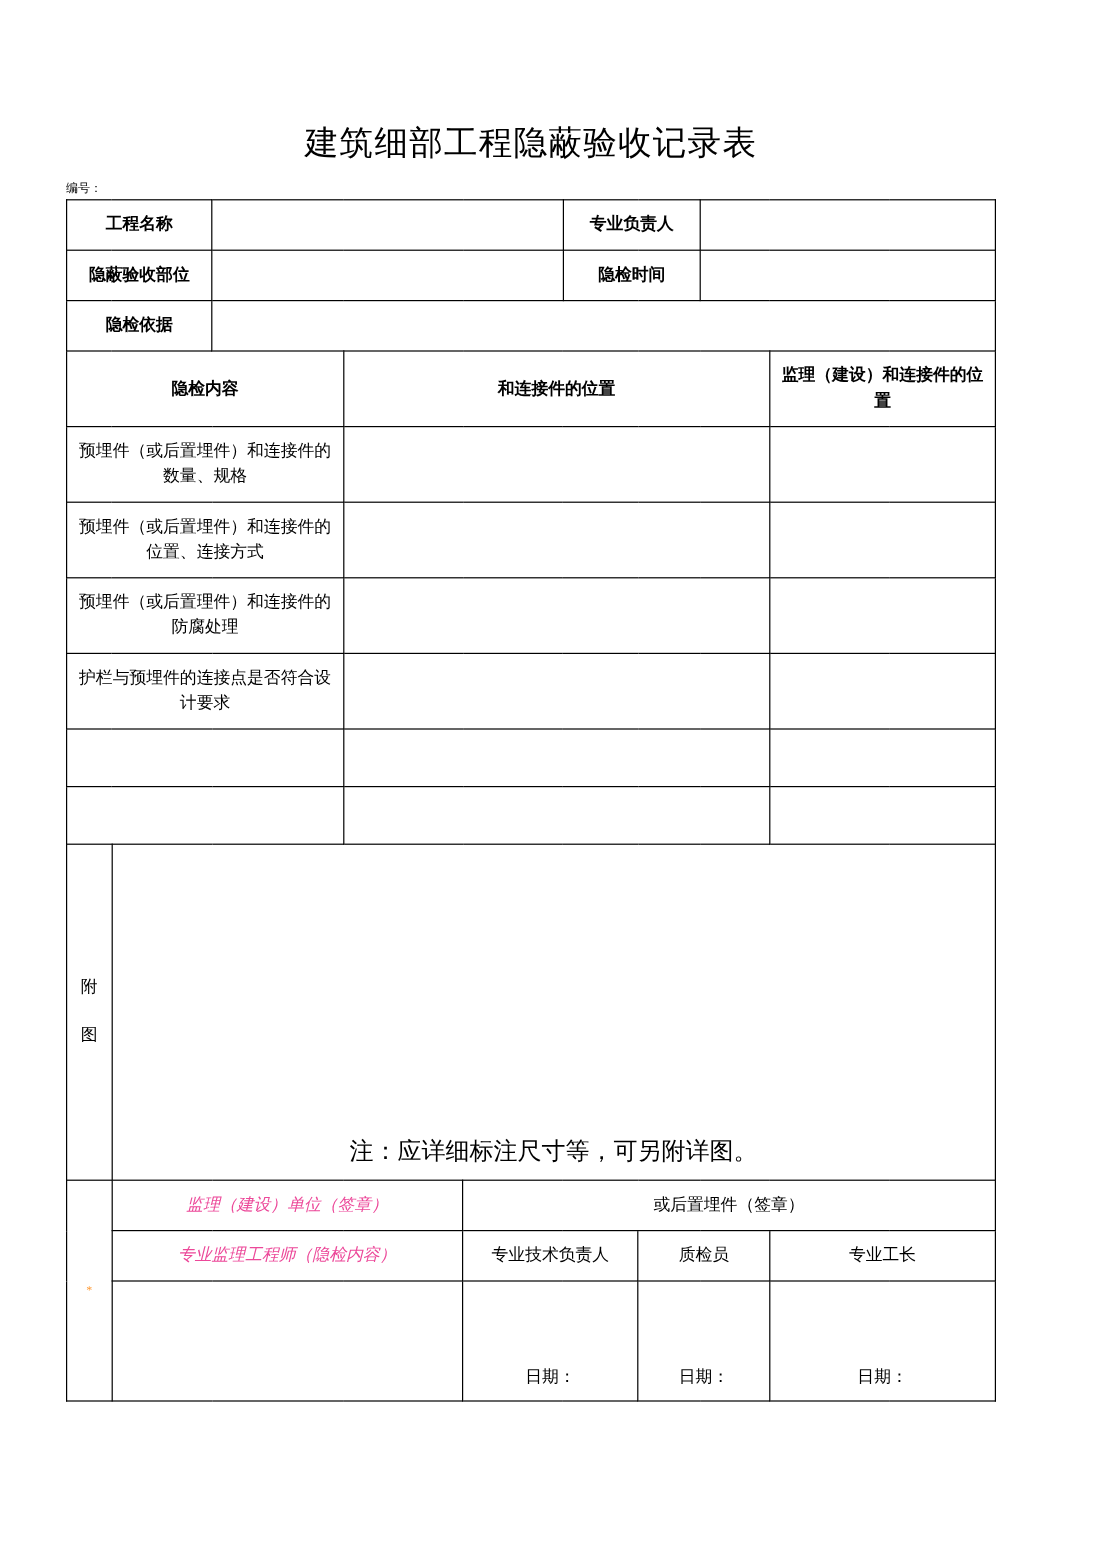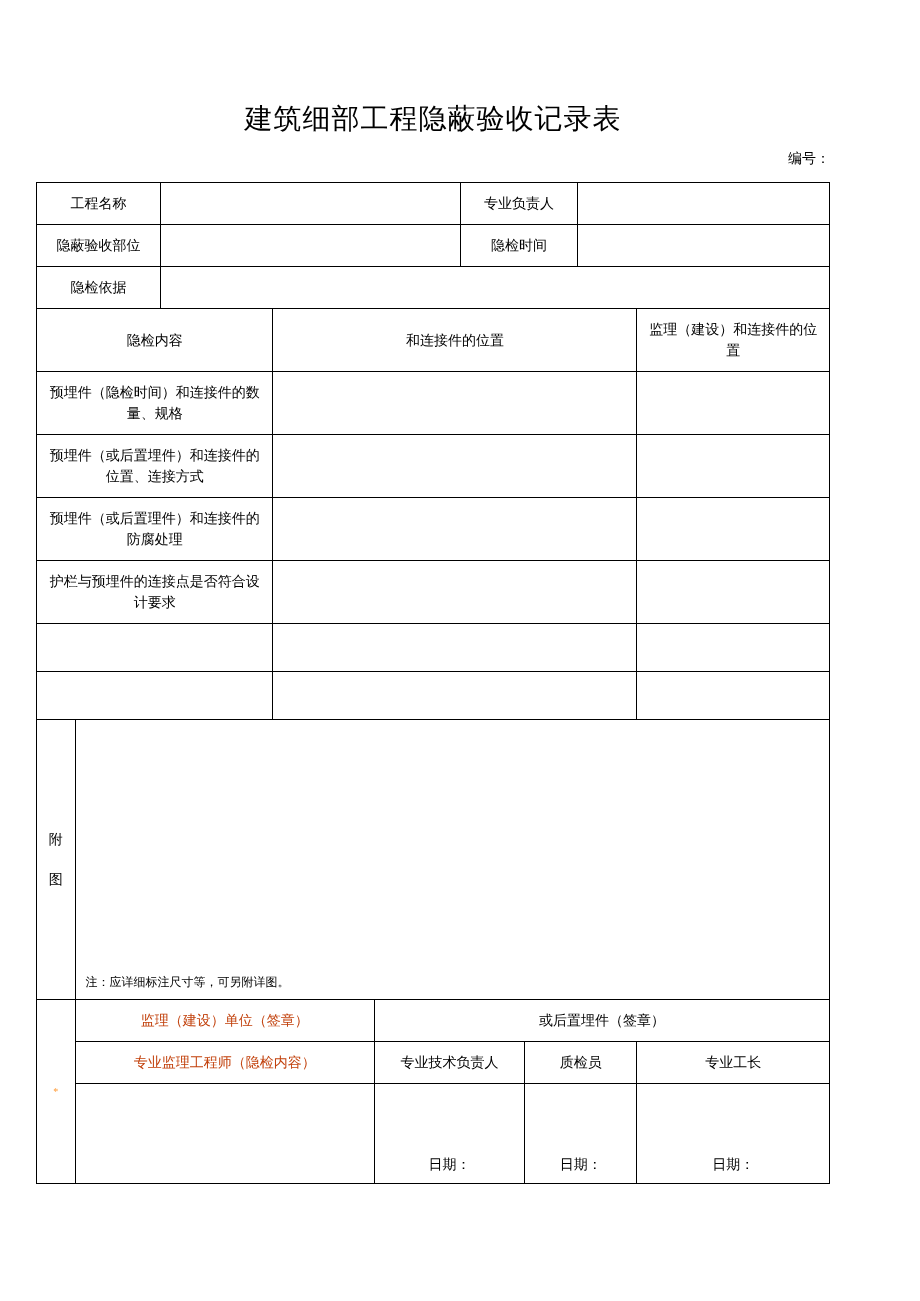--- a/index.html
+++ b/index.html
@@ -4,68 +4,71 @@
   <style>
     * { box-sizing: border-box; }
     body {
       margin: 0;
       padding: 0;
       font-family: "SimSun", "宋体", serif;
       background: #fff;
       width: 920px;
     }
     .page {
-      padding: 100px 90px 80px 36px;
+      padding: 100px 90px 80px 55px;
     }
     .title {
       text-align: center;
       font-size: 28px;
       font-weight: normal;
       margin-bottom: 12px;
       letter-spacing: 1px;
     }
     .form-number {
-      text-align: right;
-      font-size: 14px;
-      margin-bottom: 14px;
+      text-align: left;
+      font-size: 10px;
+      margin-bottom: 2px;
     }
     table {
       border-collapse: collapse;
       width: 100%;
       table-layout: fixed;
     }
     td {
       border: 1px solid #000;
       padding: 10px 6px;
       font-size: 14px;
       vertical-align: middle;
       text-align: center;
       line-height: 1.5;
     }
     .label-cell {
       text-align: center;
+      font-weight: bold;
     }
     .attachment-cell {
       height: 280px;
       vertical-align: bottom;
       text-align: left;
       padding: 8px 10px;
     }
     .attachment-note {
-      font-size: 12px;
+      font-size: 20px;
+      text-align: center;
     }
     .vertical-label {
       width: 36px;
       line-height: 2.8;
     }
     .vertical-text span {
       display: block;
     }
     .highlight {
-      color: #c2410c;
+      color: #ec4899;
+      font-style: italic;
     }
     .highlight-small {
       color: #ff9933;
       font-size: 10px;
     }
     .sig-row td {
       height: 100px;
       vertical-align: bottom;
       text-align: center;
       padding: 8px 10px;
@@ -119,21 +122,21 @@
       <td colspan="8"></td>
     </tr>
 
     <tr>
       <td colspan="3" class="label-cell">隐检内容</td>
       <td colspan="5" class="label-cell">和连接件的位置</td>
       <td colspan="2" class="label-cell">监理（建设）和连接件的位置</td>
     </tr>
 
     <tr>
-      <td colspan="3">预埋件（隐检时间）和连接件的数量、规格</td>
+      <td colspan="3">预埋件（或后置埋件）和连接件的数量、规格</td>
       <td colspan="5"></td>
       <td colspan="2"></td>
     </tr>
     <tr>
       <td colspan="3">预埋件（或后置埋件）和连接件的位置、连接方式</td>
       <td colspan="5"></td>
       <td colspan="2"></td>
     </tr>
     <tr>
       <td colspan="3">预埋件（或后置理件）和连接件的防腐处理</td>

